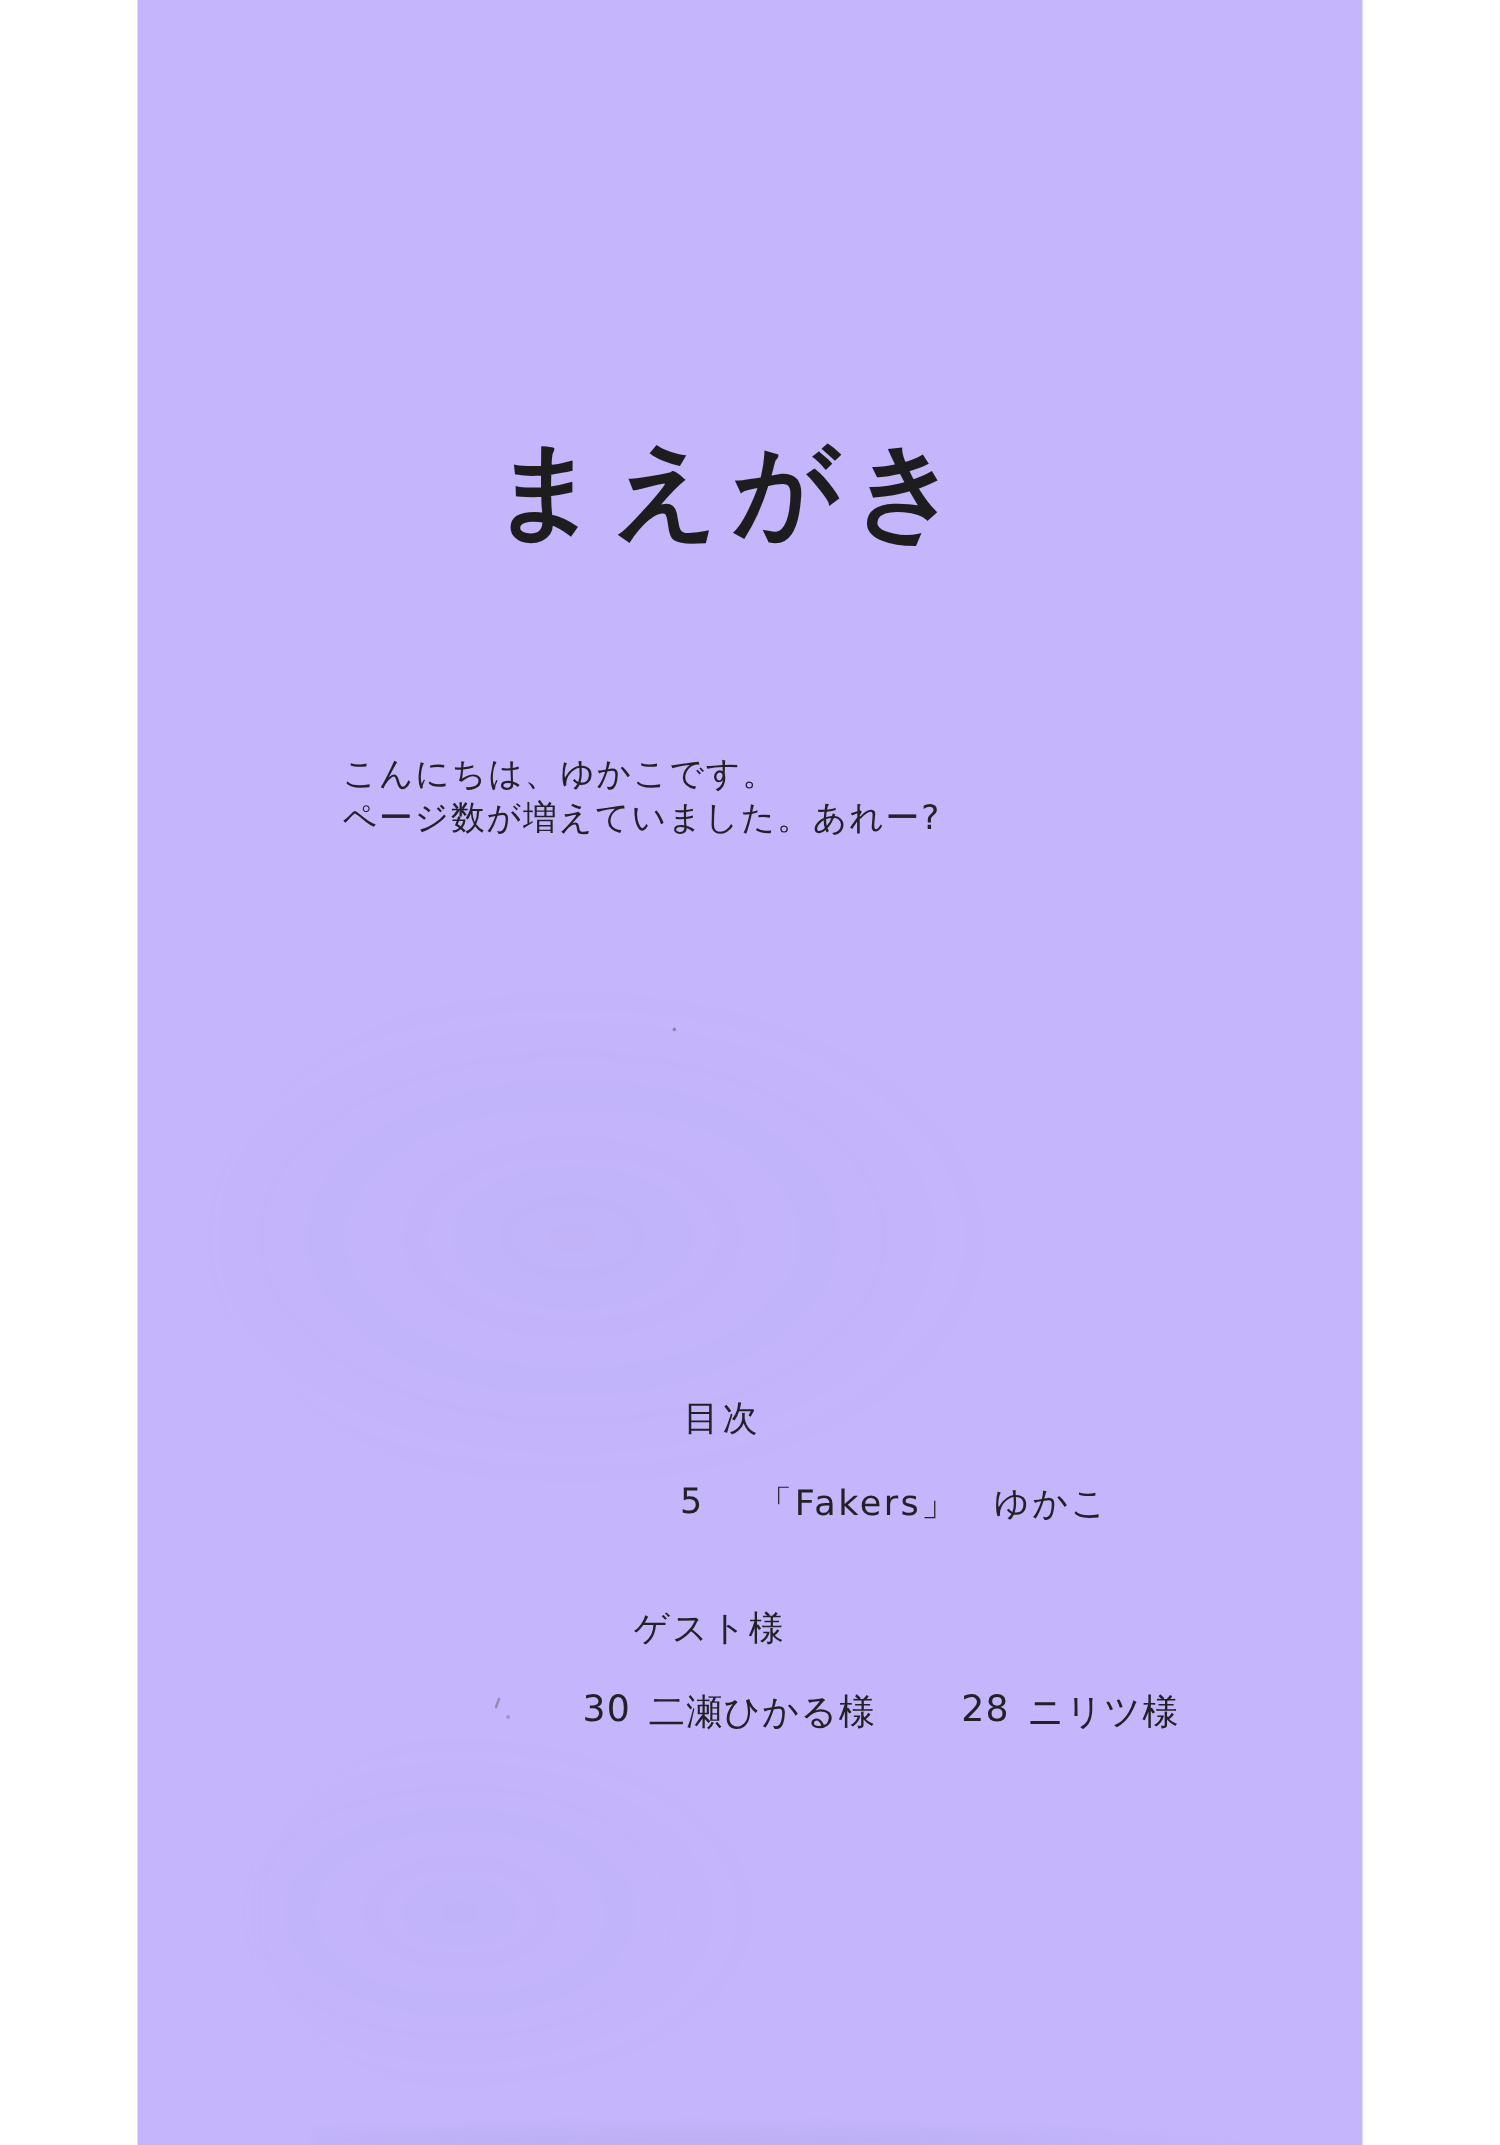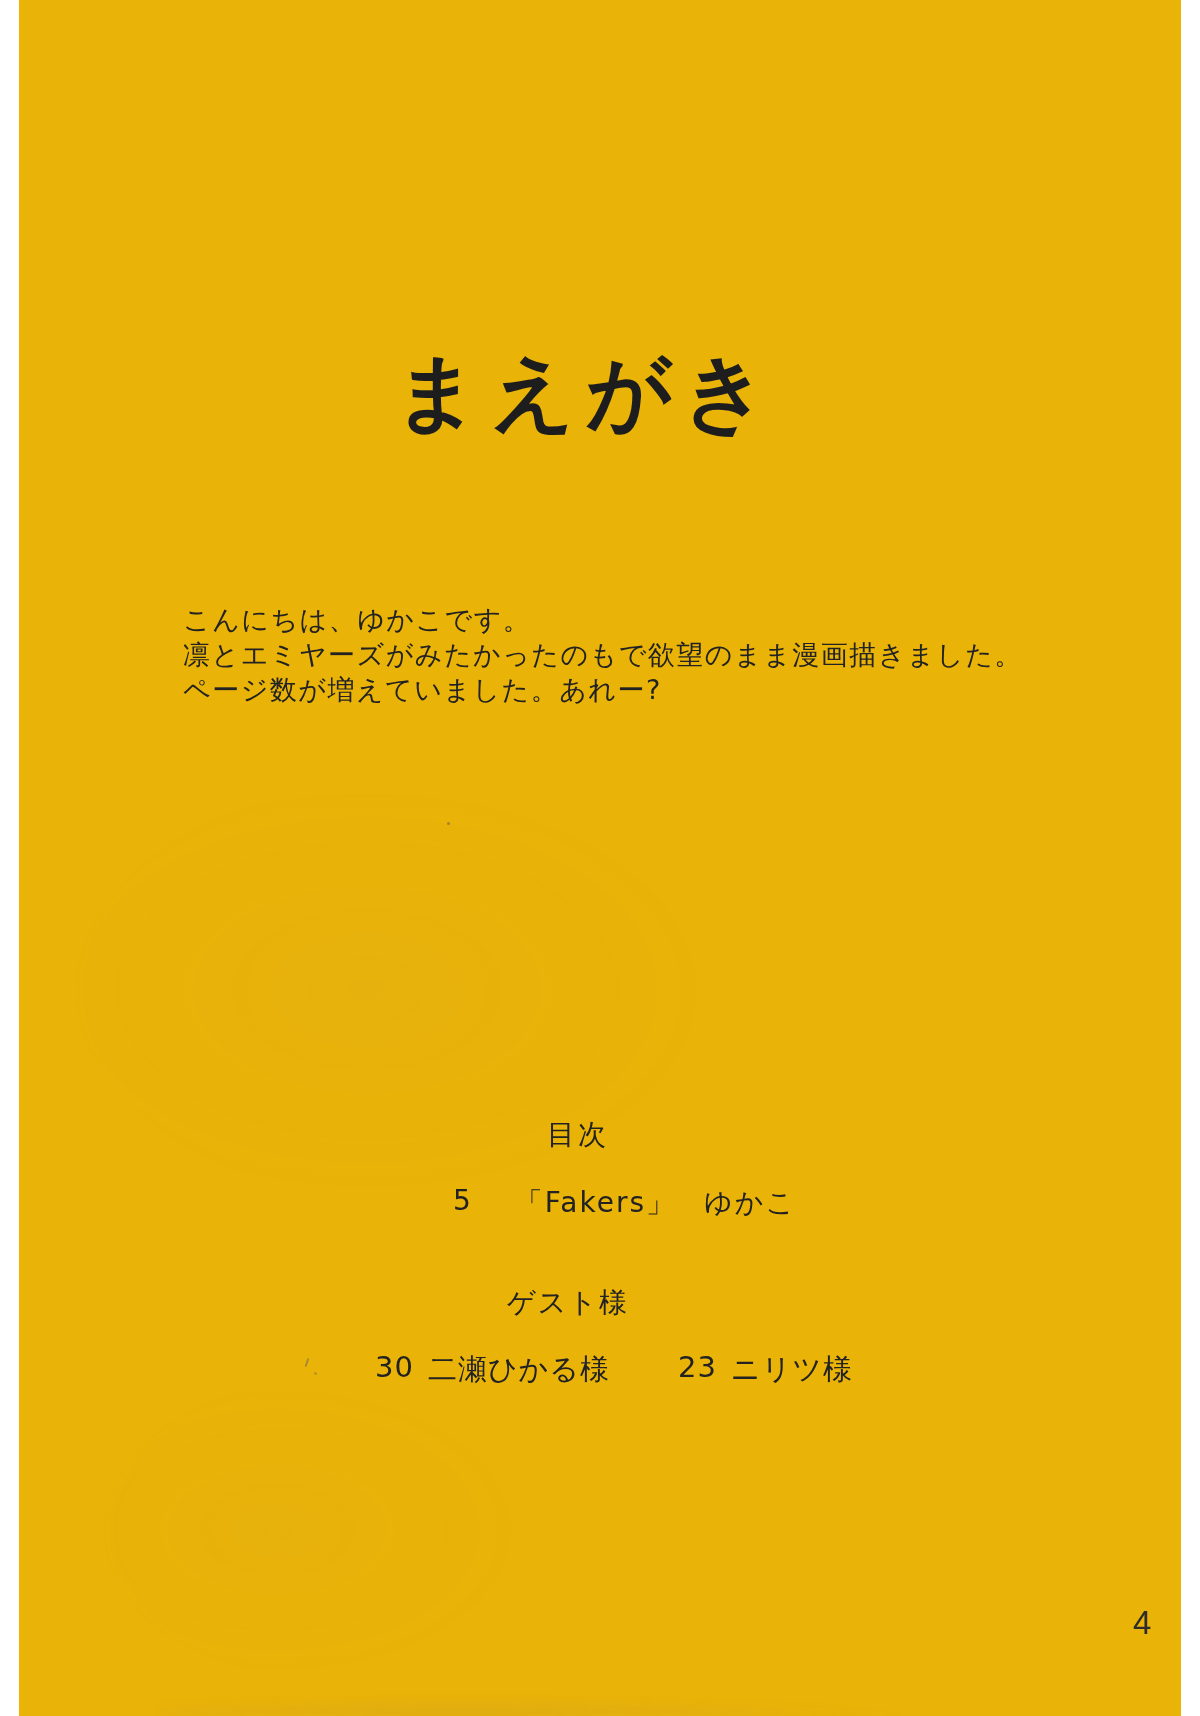--- a/index.html
+++ b/index.html
@@ -1,24 +1,24 @@
 <!DOCTYPE html>
 <html><head>
 <meta charset="utf-8">
 <style>
   * { margin: 0; padding: 0; box-sizing: border-box; }
   html, body { background: #ffffff; }
   body { font-family: "DejaVu Sans", sans-serif; }
 
   .page {
     position: relative;
-    width: 1162px;
+    width: 980px;
     height: 1716px;
     margin: 0 auto;
-    background: #eab308;
+    background: #c4b5fd;
     color: #242424;
     overflow: hidden;
   }
 
   
   .scan-smudge {
     position: absolute;
     pointer-events: none;
   }
   .smudge-bottom {
@@ -142,21 +142,20 @@
   <div class="scan-smudge smudge-lowerleft"></div>
   <div class="scan-smudge smudge-bottom"></div>
   <div class="speckle speckle-1"></div>
   <div class="speckle speckle-2"></div>
   <div class="speckle speckle-3"></div>
 
   <h1 class="title">まえがき</h1>
 
   <div class="paragraph paragraph-1">
     <p>こんにちは、ゆかこです。</p>
-    <p>凛とエミヤーズがみたかったのもで欲望のまま漫画描きました。</p>
     <p>ページ数が増えていました。あれー?</p>
   </div>
 
   <div class="paragraph paragraph-2">
   </div>
 
   <div class="toc-heading">目次</div>
 
   <div class="toc-entry">
     <span class="toc-page">5</span>
@@ -165,20 +164,20 @@
   </div>
 
   <div class="guest-heading">ゲスト様</div>
 
   <div class="guest-row">
     <span class="guest guest-1">
       <span class="guest-page">30</span>
       <span class="guest-name">二瀬ひかる様</span>
     </span>
     <span class="guest guest-2">
-      <span class="guest-page">23</span>
+      <span class="guest-page">28</span>
       <span class="guest-name">ニリツ様</span>
     </span>
   </div>
 
   <div class="page-number">4</div>
 
 </div>
 
 </body></html>

